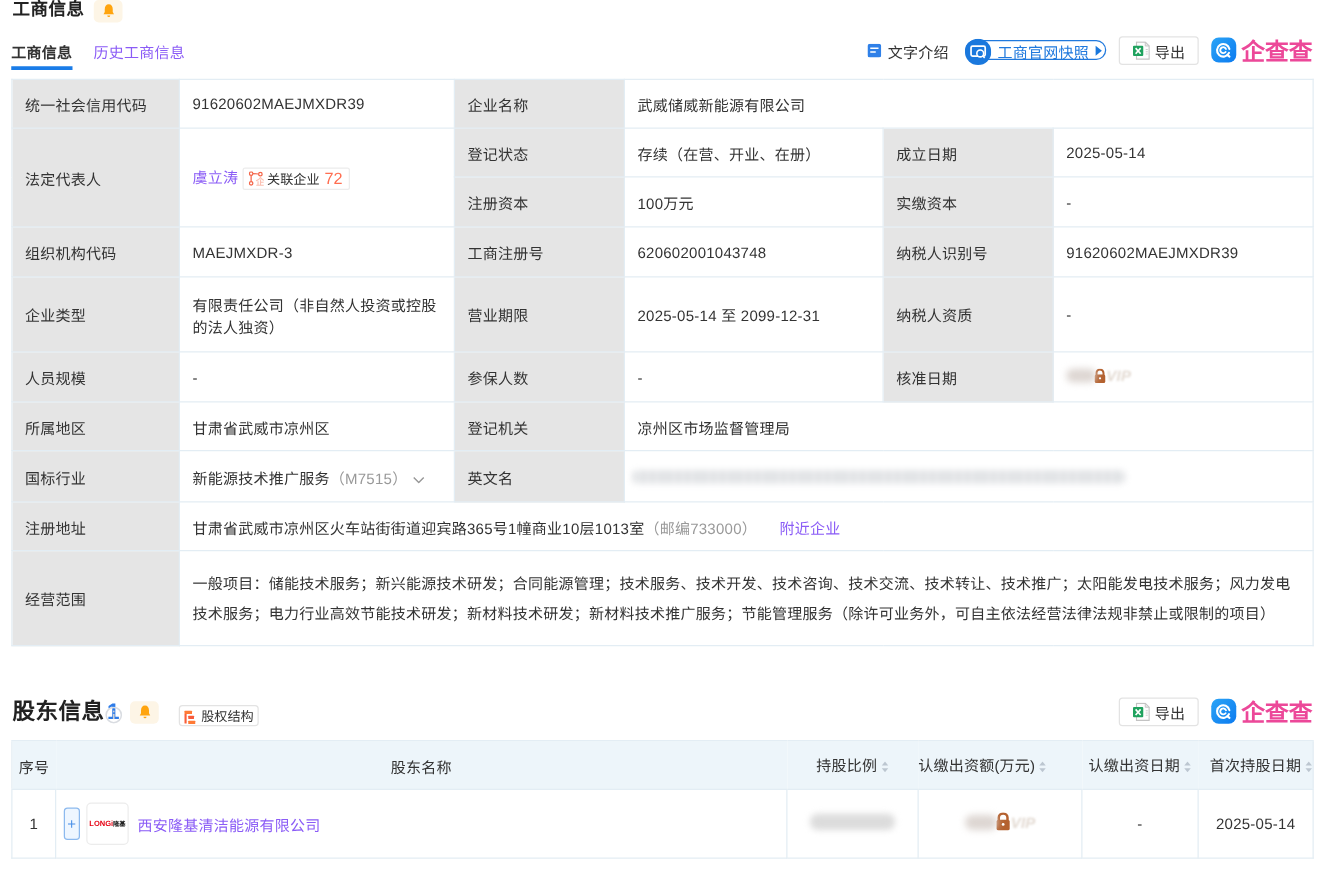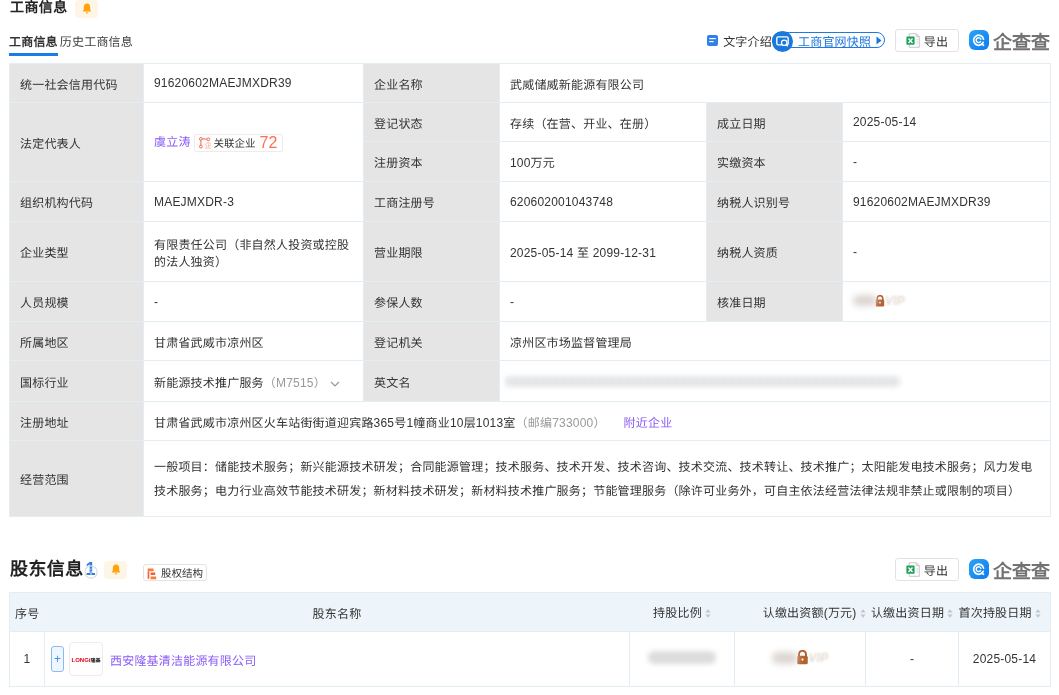--- a/index.html
+++ b/index.html
@@ -8,46 +8,46 @@
 .page { position:relative; width:1059px; height:695px; overflow:hidden; }
 
 
 .h1 { position:absolute; left:10px; top:-1px; font-size:14px; font-weight:bold; color:#222; letter-spacing:0.4px; line-height:16px; }
 .bellbox { position:absolute; left:75px; top:0px; width:23px; height:18px; background:#fdf5e6; border-radius:4px; display:flex; align-items:center; justify-content:center; }
 
 
 .tabs { position:absolute; left:9px; top:30px; }
 .tab { display:inline-block; font-size:12px; line-height:14px; padding:5px 0 4px 0; }
 .tab.on { font-weight:bold; color:#333; border-bottom:3px solid #1a7ce8; }
-.tab.off { color:#404040; margin-left:2px; }
+.tab.off { color:#8b5cf6; margin-left:17px; }
 
 
 .ctrls { position:absolute; top:28px; right:9px; height:24px; display:flex; align-items:center; }
 .txtintro { display:flex; align-items:center; font-size:12px; color:#333; }
 .txtintro svg { margin-right:5px; }
-.snap { display:flex; align-items:center; height:16px; width:113px; border:1px solid #2079dd; border-radius:8px; color:#2079dd; font-size:12px; padding-left:25px; position:relative; }
+.snap { display:flex; align-items:center; height:16px; width:113px; border:1px solid #2079dd; border-radius:8px; color:#2079dd; font-size:12px; margin-left:13px; padding-left:25px; position:relative; }
 .snap .circ { position:absolute; left:-1px; top:-2.5px; width:21px; height:21px; }
 .btn-export { display:flex; align-items:center; justify-content:center; width:64px; height:23px; border:1px solid #e3e3e3; border-radius:3px; background:#fff; font-size:12px; color:#333; margin-left:10px; }
 .btn-export svg { margin-right:4px; }
 .qcclogo { display:flex; align-items:center; margin-left:10px; }
 .qcclogo .mark { width:20px; height:20px; border-radius:6px; background:linear-gradient(135deg,#2ba4f6,#0c7bf0); display:flex; align-items:center; justify-content:center; }
-.qcclogo .word { font-size:19px; font-weight:bold; color:#737373; margin-left:4px; letter-spacing:0; }
+.qcclogo .word { font-size:19px; font-weight:bold; color:#ec4899; margin-left:4px; letter-spacing:0; }
 
 
 table.info { position:absolute; left:9px; top:63px; width:1041px; border-collapse:collapse; table-layout:fixed; }
 table.info td { border:1px solid #e3edf4; padding:0 10px; font-size:12px; color:#333; vertical-align:middle; }
 table.info td.lb { background:#e5e5e5; }
 .gray { color:#999; }
 a.lnk { color:#8b5cf6; text-decoration:none; }
 
 
 .badge { display:inline-flex; align-items:center; height:18px; border:1px solid #ececec; border-radius:2px; padding:0 5px 0 4px; margin-left:3px; vertical-align:middle; letter-spacing:0; }
 .badge svg { margin-right:3px; }
 .badge .t { color:#333; font-size:10.5px; }
-.badge .n { color:#ff6e51; margin-left:4px; font-size:16px; }
+.badge .n { color:#ff6e51; margin-left:4px; font-size:13px; }
 
 
 .vip1 { position:relative; display:inline-flex; align-items:center; height:13px; }
 .blurseg { background:#ddd6d2; border-radius:6px; filter:blur(3px); }
 .viptxt { color:#e3dad2; font-weight:bold; font-style:italic; font-size:12px; filter:blur(1px); }
 
 
 .engblur { width:394px; height:11px; border-radius:4px; filter:blur(2.6px); opacity:0.38; margin-left:-4px;
   background:repeating-linear-gradient(90deg,#9aa0a8 0 4px,#dde0e3 4px 7px); }
 
@@ -264,29 +264,29 @@
         <col style="width:92px">
       </colgroup>
     <tbody>
         <tr class="hd" style="height:39px">
       <td style="text-align:center">序号</td>
       <td style="text-align:center">股东名称</td>
       <td style="text-align:center">持股比例<span class="sort"><svg width="6" height="9" viewBox="0 0 6 9">
                 <path d="M3 0.2 L5.6 3.4 H0.4 Z" fill="#bcc6d0"></path>
                 <path d="M3 8.8 L5.6 5.6 H0.4 Z" fill="#bcc6d0"></path>
               </svg></span></td>
-      <td style="text-align:right">认缴出资额(万元)<span class="sort"><svg width="6" height="9" viewBox="0 0 6 9">
+      <td style="text-align:left">认缴出资额(万元)<span class="sort"><svg width="6" height="9" viewBox="0 0 6 9">
                 <path d="M3 0.2 L5.6 3.4 H0.4 Z" fill="#bcc6d0"></path>
                 <path d="M3 8.8 L5.6 5.6 H0.4 Z" fill="#bcc6d0"></path>
               </svg></span></td>
       <td style="text-align:center">认缴出资日期<span class="sort"><svg width="6" height="9" viewBox="0 0 6 9">
                 <path d="M3 0.2 L5.6 3.4 H0.4 Z" fill="#bcc6d0"></path>
                 <path d="M3 8.8 L5.6 5.6 H0.4 Z" fill="#bcc6d0"></path>
               </svg></span></td>
-      <td style="text-align:left">首次持股日期<span class="sort"><svg width="6" height="9" viewBox="0 0 6 9">
+      <td style="text-align:right">首次持股日期<span class="sort"><svg width="6" height="9" viewBox="0 0 6 9">
                 <path d="M3 0.2 L5.6 3.4 H0.4 Z" fill="#bcc6d0"></path>
                 <path d="M3 8.8 L5.6 5.6 H0.4 Z" fill="#bcc6d0"></path>
               </svg></span></td>
     </tr>
     <tr style="height:55px">
       <td style="text-align:center">1</td>
       <td>
             <div class="cellflex">
               <span class="plusbtn">+</span>
               <span class="longibox">

